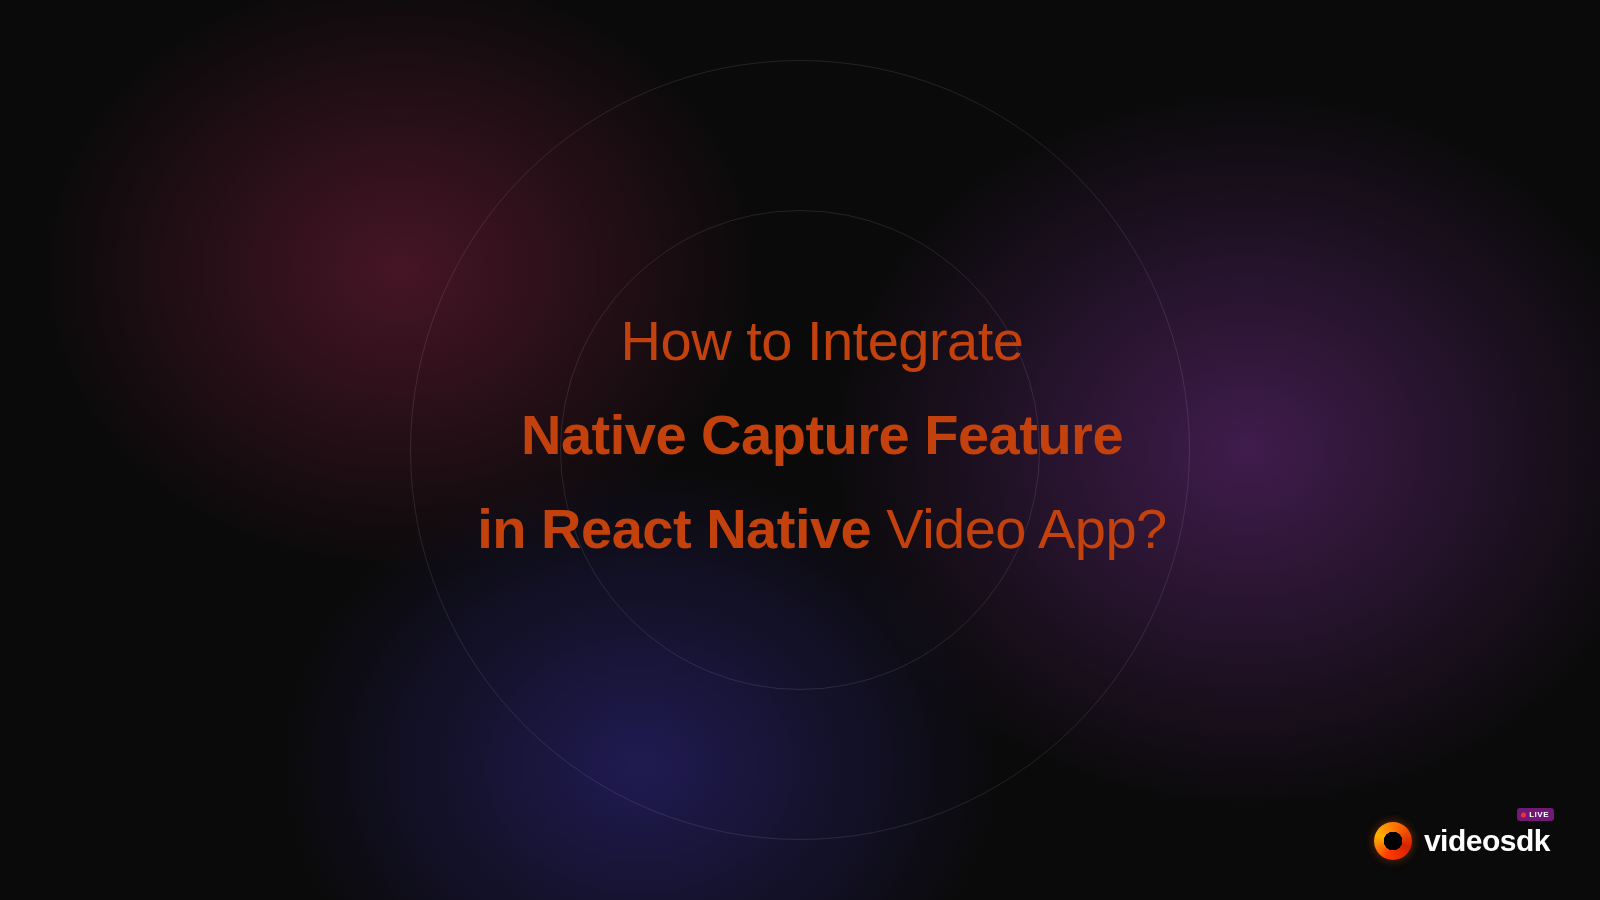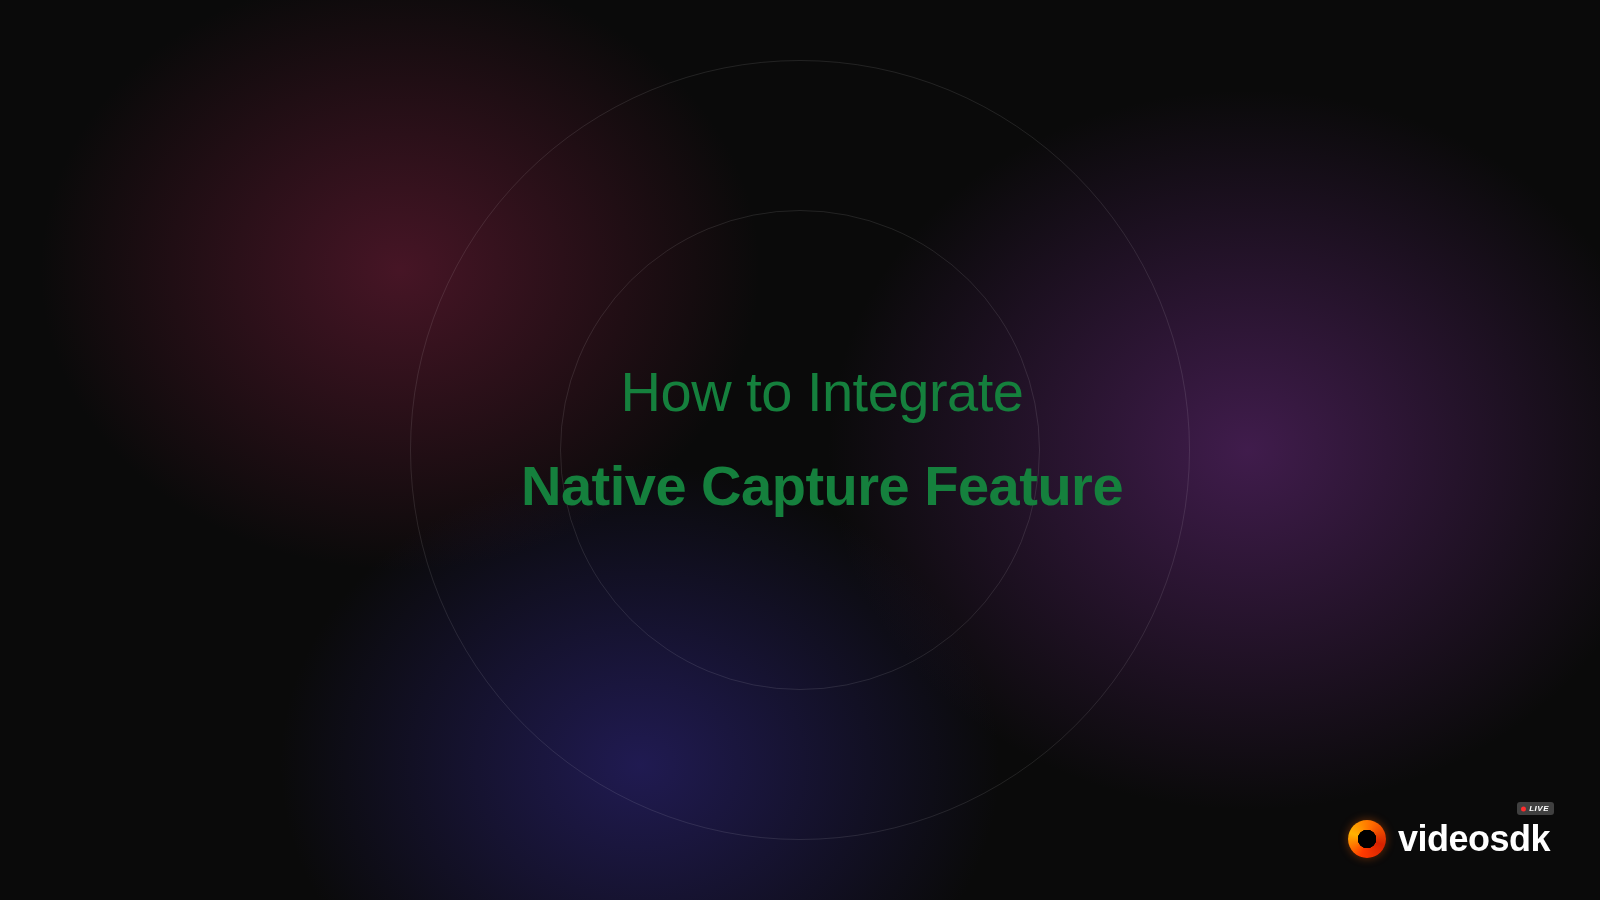--- a/index.html
+++ b/index.html
@@ -46,21 +46,21 @@
     .ring-2 {
       width: 780px;
       height: 780px;
     }
     .content {
       position: absolute;
       top: 50%;
       left: 50%;
       transform: translate(-50%, -55%);
       text-align: center;
-      color: #15803d;
+      color: #c2410c;
       width: 100%;
       padding-left: 44px;
     }
     .line {
       font-size: 56px;
       line-height: 1.25;
       margin: 24px 0;
       letter-spacing: -0.5px;
     }
     .light {
@@ -80,36 +80,35 @@
     }
     .logo-ring {
       width: 38px;
       height: 38px;
       border-radius: 50%;
       background: radial-gradient(circle at 50% 50%, #000 34%, transparent 35%),
                   conic-gradient(from 200deg, #ff3b00, #ffb300, #ff6a00, #d62200, #ff3b00);
       box-shadow: 0 0 10px rgba(255, 100, 0, 0.4);
     }
     .logo-text {
-      font-size: 36px;
+      font-size: 30px;
       font-weight: 700;
       letter-spacing: -0.5px;
     }
     .live-badge {
       position: absolute;
       top: -16px;
       right: -4px;
-      background: #404040;
+      background: #701a75;
       color: #fff;
       font-size: 8px;
       font-weight: 700;
       padding: 2px 5px 2px 12px;
       border-radius: 3px;
       letter-spacing: 0.5px;
-      font-style: italic;
     }
     .live-badge::before {
       content: '';
       position: absolute;
       left: 4px;
       top: 50%;
       transform: translateY(-50%);
       width: 5px;
       height: 5px;
       background: #ff2d2d;
@@ -126,20 +125,23 @@
   <div class="ring ring-2"></div>
 </div>
 
 <div class="content">
   <div class="line">
     <span class="light">How to Integrate</span>
   </div>
   <div class="line">
     <span class="bold">Native Capture Feature</span>
   </div>
+  <div class="line">
+    <span class="bold">in React Native</span><span class="light"> Video App?</span>
+  </div>
 </div>
 
 <div class="logo-wrap">
   <div class="logo-ring"></div>
   <div style="position:relative">
     <span class="live-badge">LIVE</span>
     <span class="logo-text">videosdk</span>
   </div>
 </div>
 

